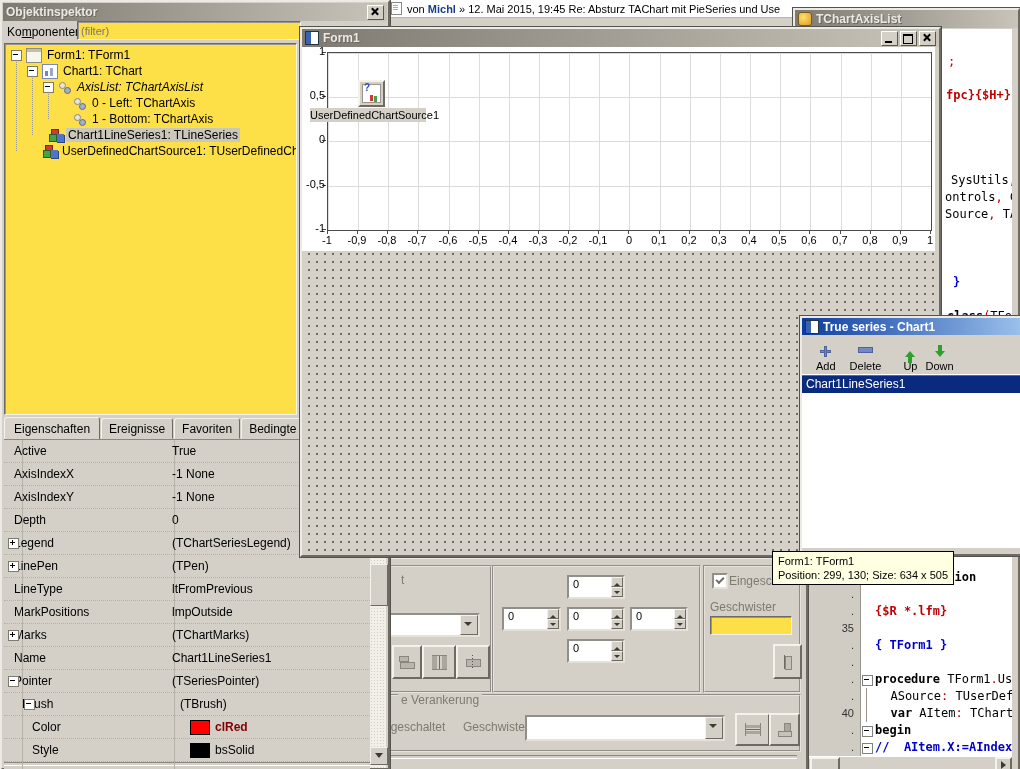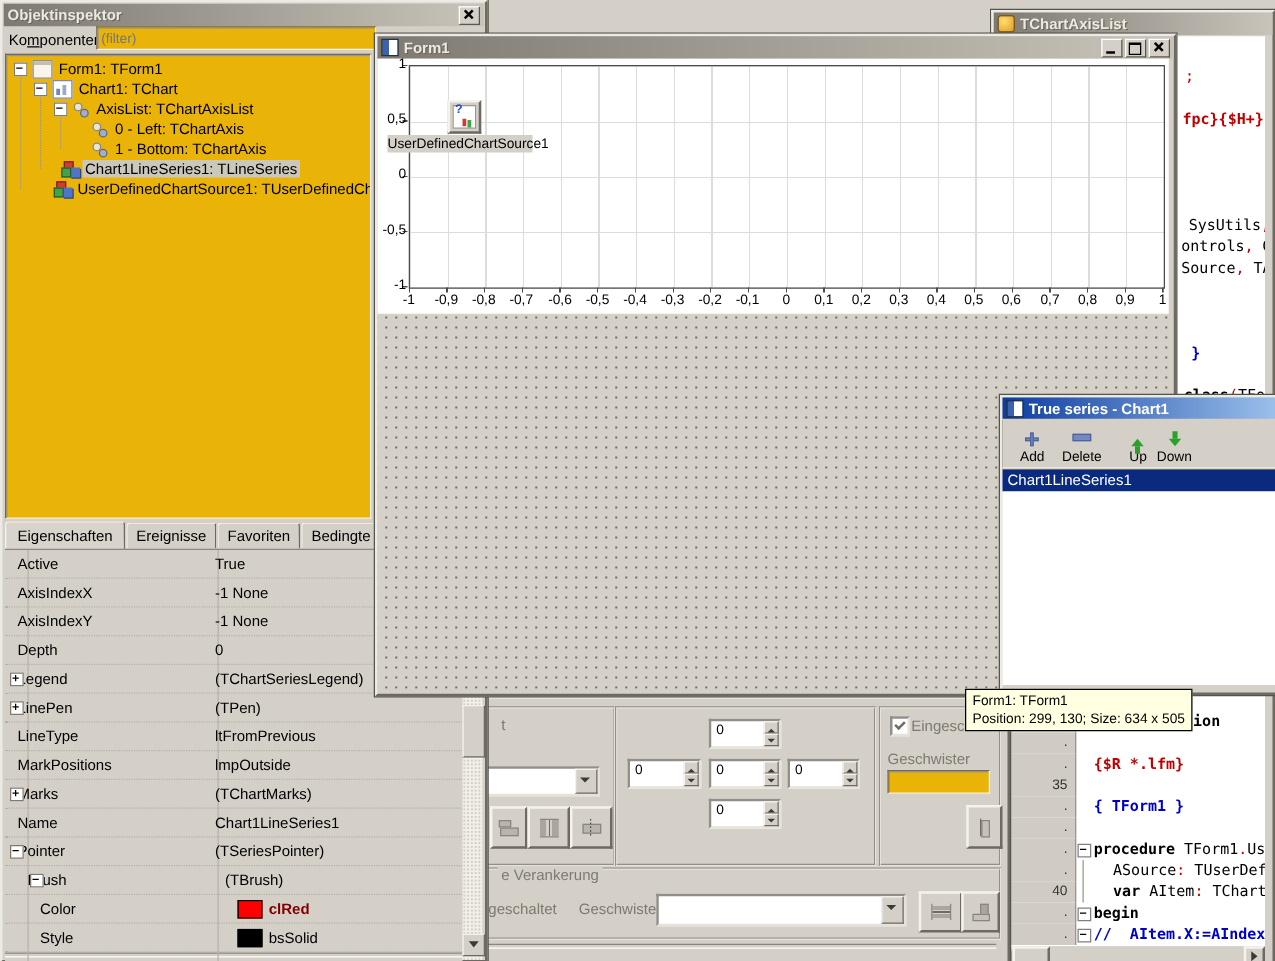--- a/index.html
+++ b/index.html
@@ -9,21 +9,21 @@
   
   .win{position:absolute;background:#d4d0c8;border:2px solid;border-color:#eceae4 #6e6a62 #6e6a62 #eceae4;box-shadow:0 0 0 1px #55534d;}
   .tb{height:18px;display:flex;align-items:center;padding:0 3px;font-weight:bold;font-size:12px;white-space:nowrap;overflow:hidden;}
   .tb-inactive{background:linear-gradient(90deg,#7e7a71,#c9c4ba);color:#ece9e2;text-shadow:1px 1px 0 #6a675f;}
   .tb-active{background:linear-gradient(90deg,#0d3ca0,#9cc2ec);color:#fff;}
   .cap-btn{width:15px;height:13px;margin-left:2px;background:#d4d0c8;border:1px solid;border-color:#fff #5a574f #5a574f #fff;position:relative;flex:none;}
   .g-min::after{content:"";position:absolute;left:3px;bottom:2px;width:7px;height:2px;background:#000;}
   .g-max::after{content:"";position:absolute;left:2px;top:2px;width:8px;height:7px;border:1px solid #000;border-top-width:2px;}
   .g-close::before,.g-close::after{content:"";position:absolute;left:6px;top:1px;width:2px;height:9px;background:#000;}
   .g-close::before{transform:rotate(45deg);} .g-close::after{transform:rotate(-45deg);}
-  .sunken{background:#eab308;border:1px solid;border-color:#6e6a62 #f5f2ec #f5f2ec #6e6a62;box-shadow:inset 1px 1px 0 #9a968e;}
+  .sunken{background:#fde047;border:1px solid;border-color:#6e6a62 #f5f2ec #f5f2ec #6e6a62;box-shadow:inset 1px 1px 0 #9a968e;}
   .btn3d{background:#d4d0c8;border:2px solid;border-color:#f5f2ec #6e6a62 #6e6a62 #f5f2ec;}
   .grp{position:absolute;border:2px groove #e6e2da;}
   .graylab{color:#7d7a70;}
   
   .dots{background-color:#d5d1c8;background-image:radial-gradient(#6f6b60 0.9px,transparent 1.05px);background-size:8px 8px;background-position:3px 3px;}
   
   .titem{height:16px;display:flex;align-items:center;white-space:nowrap;font-size:12px;}
   .titem .lbl{padding:0 2px;}
   .titem .sel{background:#ccc7bb;}
   .expbox{width:9px;height:9px;background:#fff;border:1px solid #7d7a70;position:relative;flex:none;margin-right:4px;}
@@ -125,20 +125,24 @@
   .doc-ico{width:9px;height:11px;background:#fff;border:1px solid #888;position:relative;flex:none;}
   .doc-ico::after{content:"";position:absolute;left:1px;top:2px;width:5px;height:1px;background:#aab;box-shadow:0 2px 0 #aab,0 4px 0 #aab;}
   .app-ico{width:12px;height:12px;background:radial-gradient(circle at 35% 35%,#ffe06a,#e09a28);border:1px solid #7a5a14;border-radius:3px;flex:none;margin-right:4px;}
   .frm-ico{width:12px;height:12px;background:linear-gradient(90deg,#3a62b0 0 5px,#fff 5px);border:1px solid #234;flex:none;margin-right:4px;}
 </style>
 </head>
 <body>
 
 <div id="screen">
 
+  <div class="abs" style="left:386px;top:0;width:634px;height:18px;background:#fff;border-bottom:1px solid #b8b4ac;display:flex;align-items:center;padding-left:5px;box-sizing:border-box;">
+    <span class="doc-ico"></span>
+    <span style="margin-left:5px;font-size:11px;white-space:nowrap;"><span>von </span><span style="font-weight:bold;color:#1a3c8c;">Michl</span><span> » 12. Mai 2015, 19:45 Re: Absturz TAChart mit PieSeries und Use</span></span>
+  </div>
 
   <div class="win" style="left:793px;top:8px;width:223px;height:759px;">
     <div class="tb tb-inactive">
       <span class="app-ico"></span>
       <span>TChartAxisList</span>
     </div>
     <div class="abs" style="left:2px;top:19px;width:215px;height:728px;background:#fff;overflow:hidden;">
 
       <div class="abs code" style="left:151px;top:25px;"><span class="c-sym">;</span></div>
       <div class="abs code" style="left:149px;top:59px;"><span class="c-dir">fpc}{$H+}</span></div>
@@ -324,21 +328,21 @@
         <div class="titem" style="padding-left:6px;">
             <span class="expbox"></span>
             <span class="ticon i-form"></span>
             <span class="lbl">Form1: TForm1</span>
           </div>
         <div class="titem" style="padding-left:22px;">
             <span class="expbox"></span>
             <span class="ticon i-chart"></span>
             <span class="lbl">Chart1: TChart</span>
           </div>
-        <div class="titem" style="padding-left:38px;">
+        <div class="titem" style="padding-left:38px;font-style:italic;">
             <span class="expbox"></span>
             <span class="ticon i-axis"></span>
             <span class="lbl">AxisList: TChartAxisList</span>
           </div>
         <div class="titem" style="padding-left:68px;">
             <span class="ticon i-axis"></span>
             <span class="lbl">0 - Left: TChartAxis</span>
           </div>
         <div class="titem" style="padding-left:68px;">
             <span class="ticon i-axis"></span>

